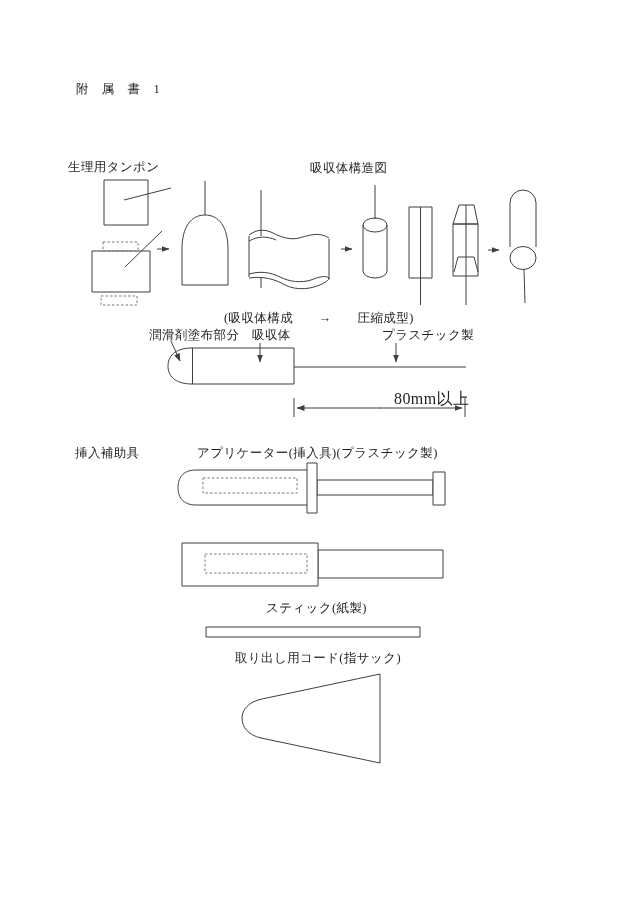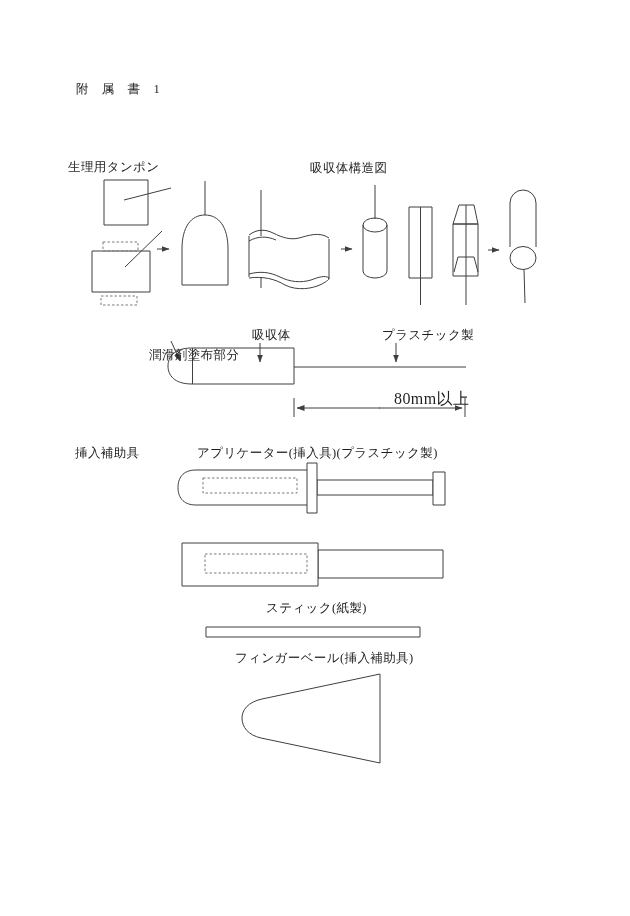--- a/index.html
+++ b/index.html
@@ -114,24 +114,25 @@
 
     <rect class="fillw" x="206" y="627" width="214" height="10"></rect>
 
     <path class="ln" d="M380,674 L262,699 C248,702 242,710 242,718 C242,727 248,735 261,738 L380,763 Z"></path>
   </svg>
 
   <div class="t" style="left:76px; top:82px;">附　属　書　1</div>
   <div class="t" style="left:68px; top:120px;margin-top:40px;">生理用タンポン</div>
 
   <div class="t" style="left:310px; top:161px;">吸収体構造図</div>
+  <div class="t" style="left:224px; top:311px;">(吸収体構成　　→　　圧縮成型)</div>
 
-  <div class="t" style="left:149px; top:328px;margin-top:20px;">潤滑剤塗布部分</div>
+  <div class="t" style="left:149px; top:328px;">潤滑剤塗布部分</div>
   <div class="t" style="left:252px; top:328px;">吸収体</div>
   <div class="t" style="left:382px; top:328px;">プラスチック製</div>
   <div class="t" style="left:394px; top:392px; font-size:16px;">80mm以上</div>
 
   <div class="t" style="left:75px;  top:446px;">挿入補助具</div>
   <div class="t" style="left:197px; top:446px;">アプリケーター(挿入具)(プラスチック製)</div>
   <div class="t" style="left:266px; top:601px;">スティック(紙製)</div>
-  <div class="t" style="left:235px; top:651px;">フィンガーベール(挿入補助具)</div>
+  <div class="t" style="left:235px; top:651px;">取り出し用コード(指サック)</div>
 
 </div>
 
 </body></html>

